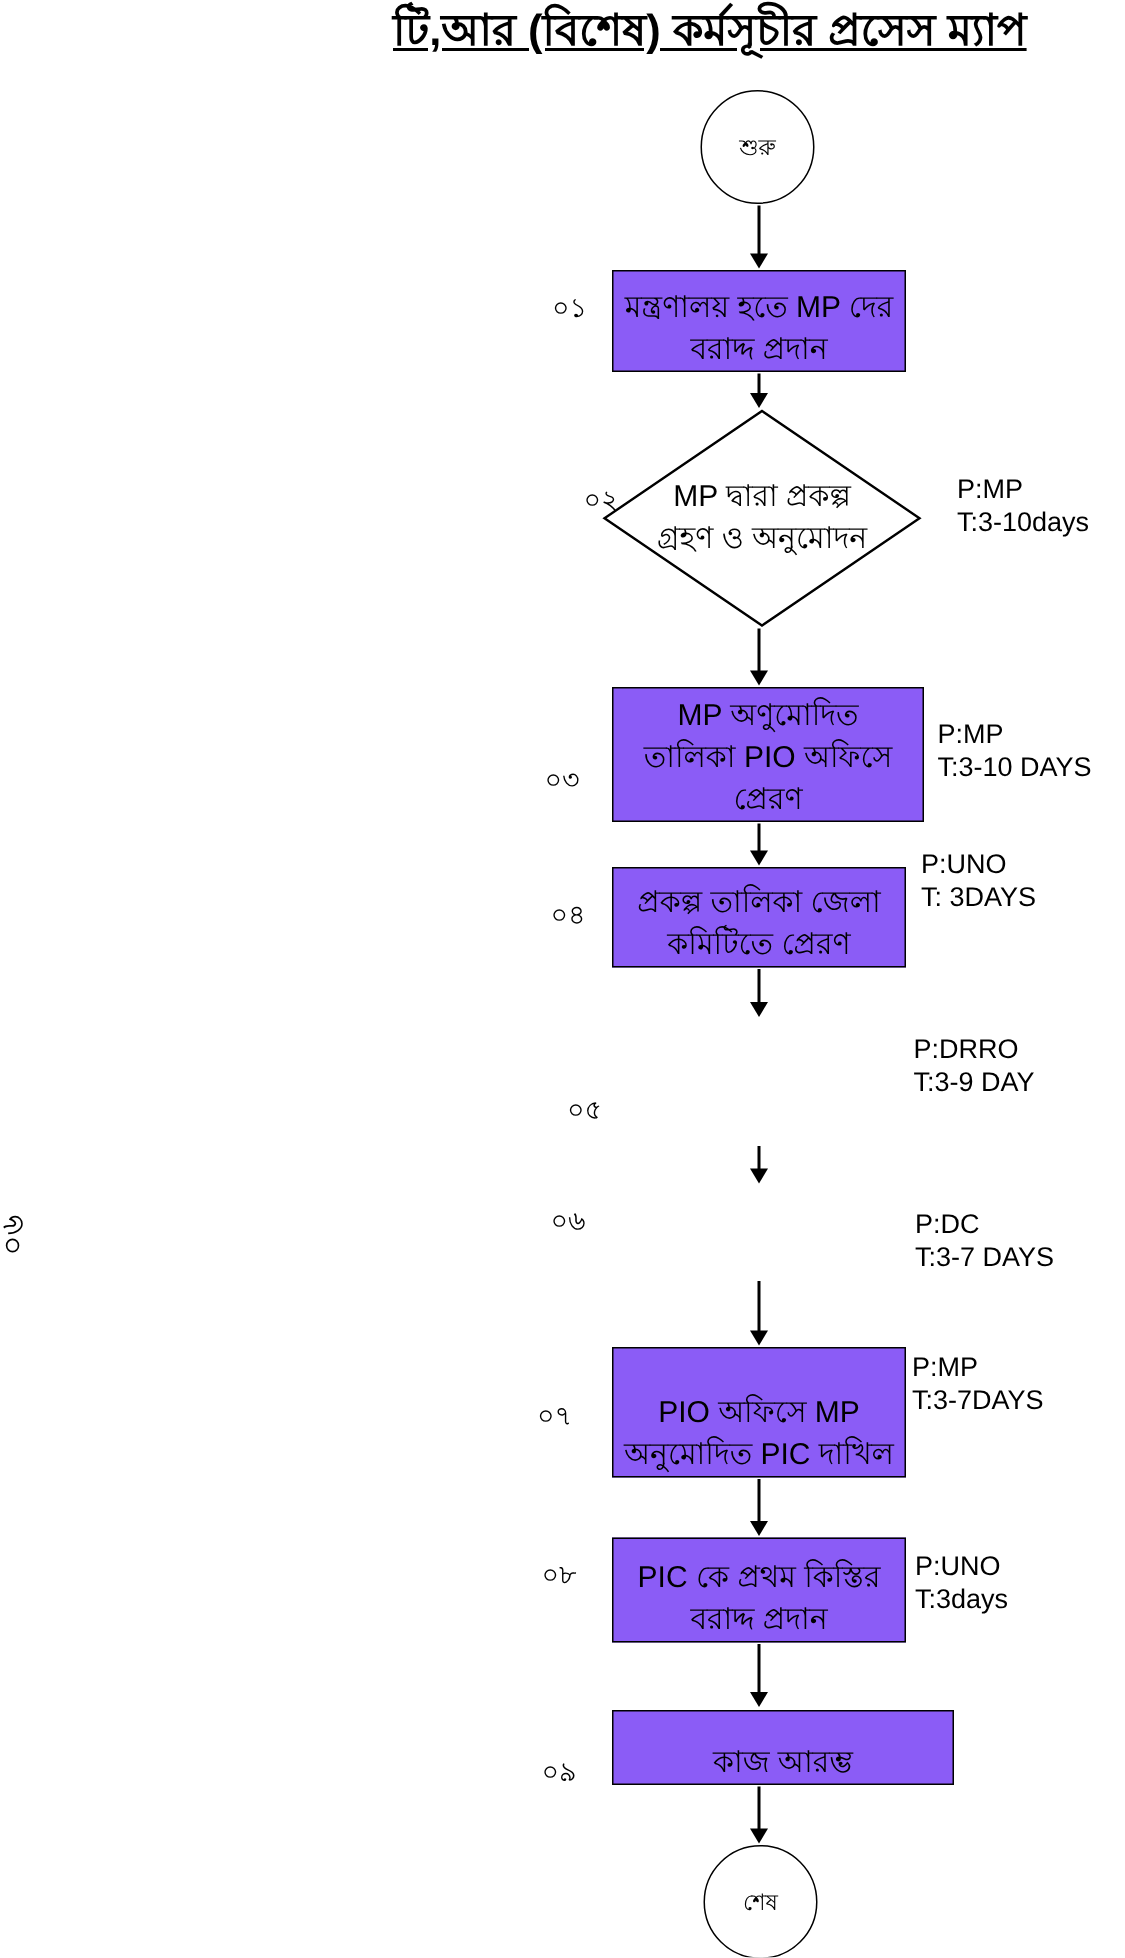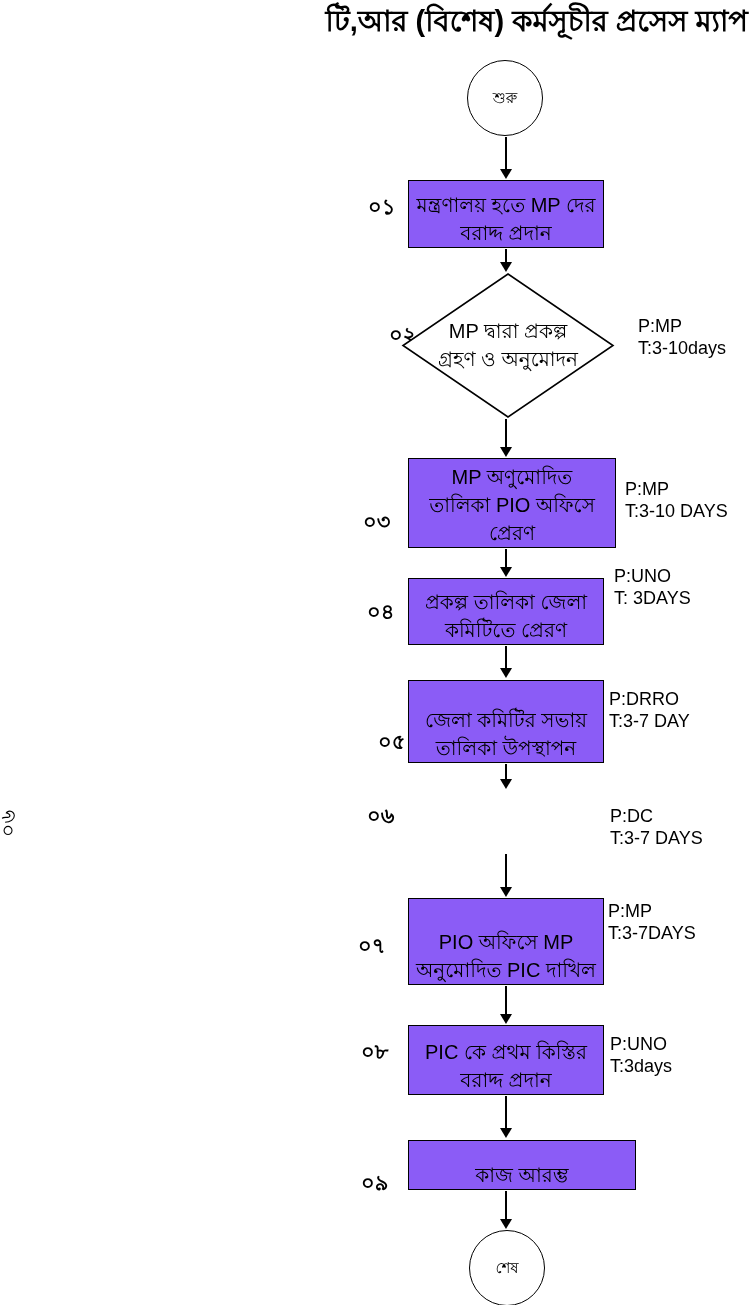--- a/index.html
+++ b/index.html
@@ -2,21 +2,21 @@
 <html><head>
 <meta charset="utf-8">
 <style>
   * { margin:0; padding:0; box-sizing:border-box; }
   html,body { background:#fff; }
   body { font-family:"Liberation Sans", sans-serif; color:#000; }
   .page { position:relative; width:750px; height:1305px; background:#fff; overflow:hidden; }
 
   .title {
     position:absolute; left:262px; top:3px; width:486px;
-    text-align:right; font-size:29px; font-weight:bold; line-height:1.25;
+    text-align:left; font-size:29px; font-weight:bold; line-height:1.25;text-decoration:underline;
   }
 
   .sidenum {
     position:absolute; left:-4px; top:806px; font-size:21px;
     transform:rotate(-90deg); transform-origin:center;
   }
 
   .circle {
     position:absolute; width:76px; height:76px;
     border:1.6px solid #000; border-radius:50%; background:#fff;
@@ -31,21 +31,21 @@
   .box span, .dtext span {
     display:block; text-align:center; font-size:20px; line-height:1.4;
     white-space:pre-line;
   }
 
   .diamond-svg { position:absolute; }
   .dtext {
     position:absolute; display:flex; align-items:center; justify-content:center;
   }
 
-  .num { position:absolute; font-size:21px;font-weight:bold; }
+  .num { position:absolute; font-size:18px; }
 
   .ann { position:absolute; font-size:18px; line-height:1.22; }
   .ann div { white-space:pre; }
 
   .arrow { position:absolute; width:12px; transform:translateX(-6px); }
   .arrow::before {
     content:''; position:absolute; left:5px; top:0; bottom:8px;
     width:1.6px; background:#000;
   }
   .arrow::after {
@@ -112,27 +112,23 @@
   <div class="box" style="left:408px;top:578px;width:196px;height:67px">
     <span>প্রকল্প তালিকা জেলা
 কমিটিতে প্রেরণ</span>
   </div>
   <div class="ann" style="left:614px;top:566px">
     <div>P:UNO</div>
     <div>T: 3DAYS</div>
   </div>
 
   <div class="num" style="left:378px;top:726px">০৫</div>
-  <div class="box" style="left:408px;top:680px;width:196px;height:83px">
-    <span>জেলা কমিটির সভায়
-তালিকা উপস্থাপন</span>
-  </div>
   <div class="ann" style="left:609px;top:689px">
     <div>P:DRRO</div>
-    <div>T:3-7 DAY</div>
+    <div>T:3-9 DAY</div>
   </div>
 
   <div class="num" style="left:367px;top:800px">০৬</div>
   <div class="ann" style="left:610px;top:806px">
     <div>P:DC</div>
     <div>T:3-7 DAYS</div>
   </div>
 
   <div class="num" style="left:358px;top:930px">০৭</div>
   <div class="box" style="left:408px;top:898px;width:196px;height:87px">

